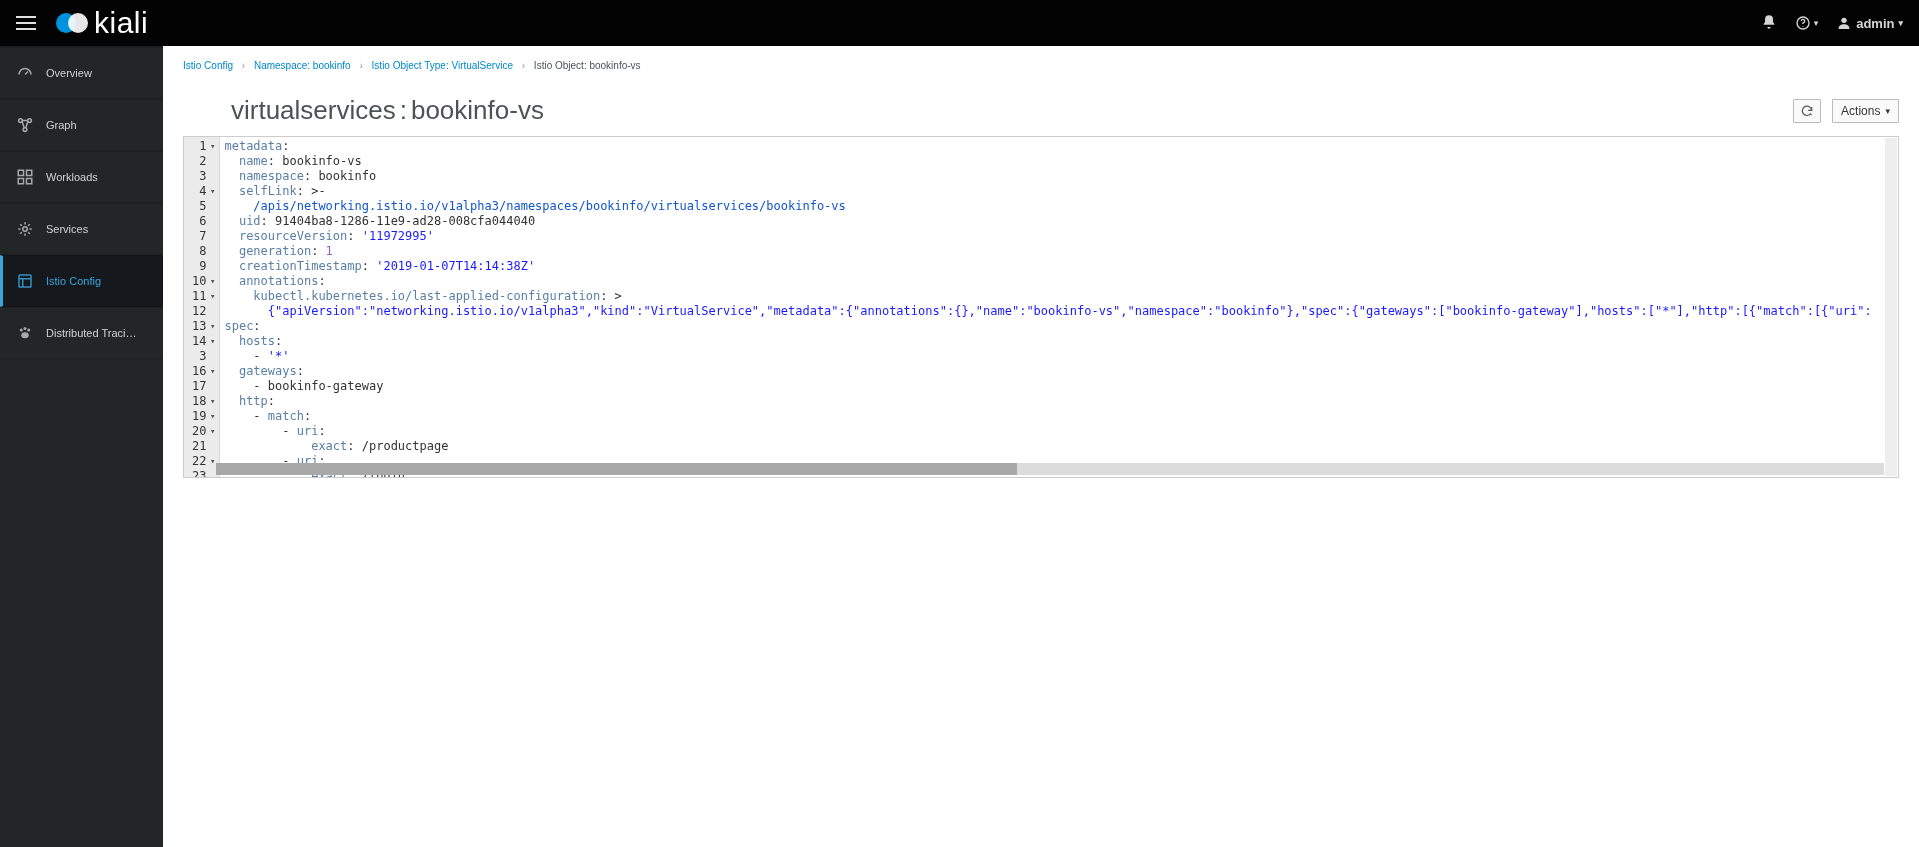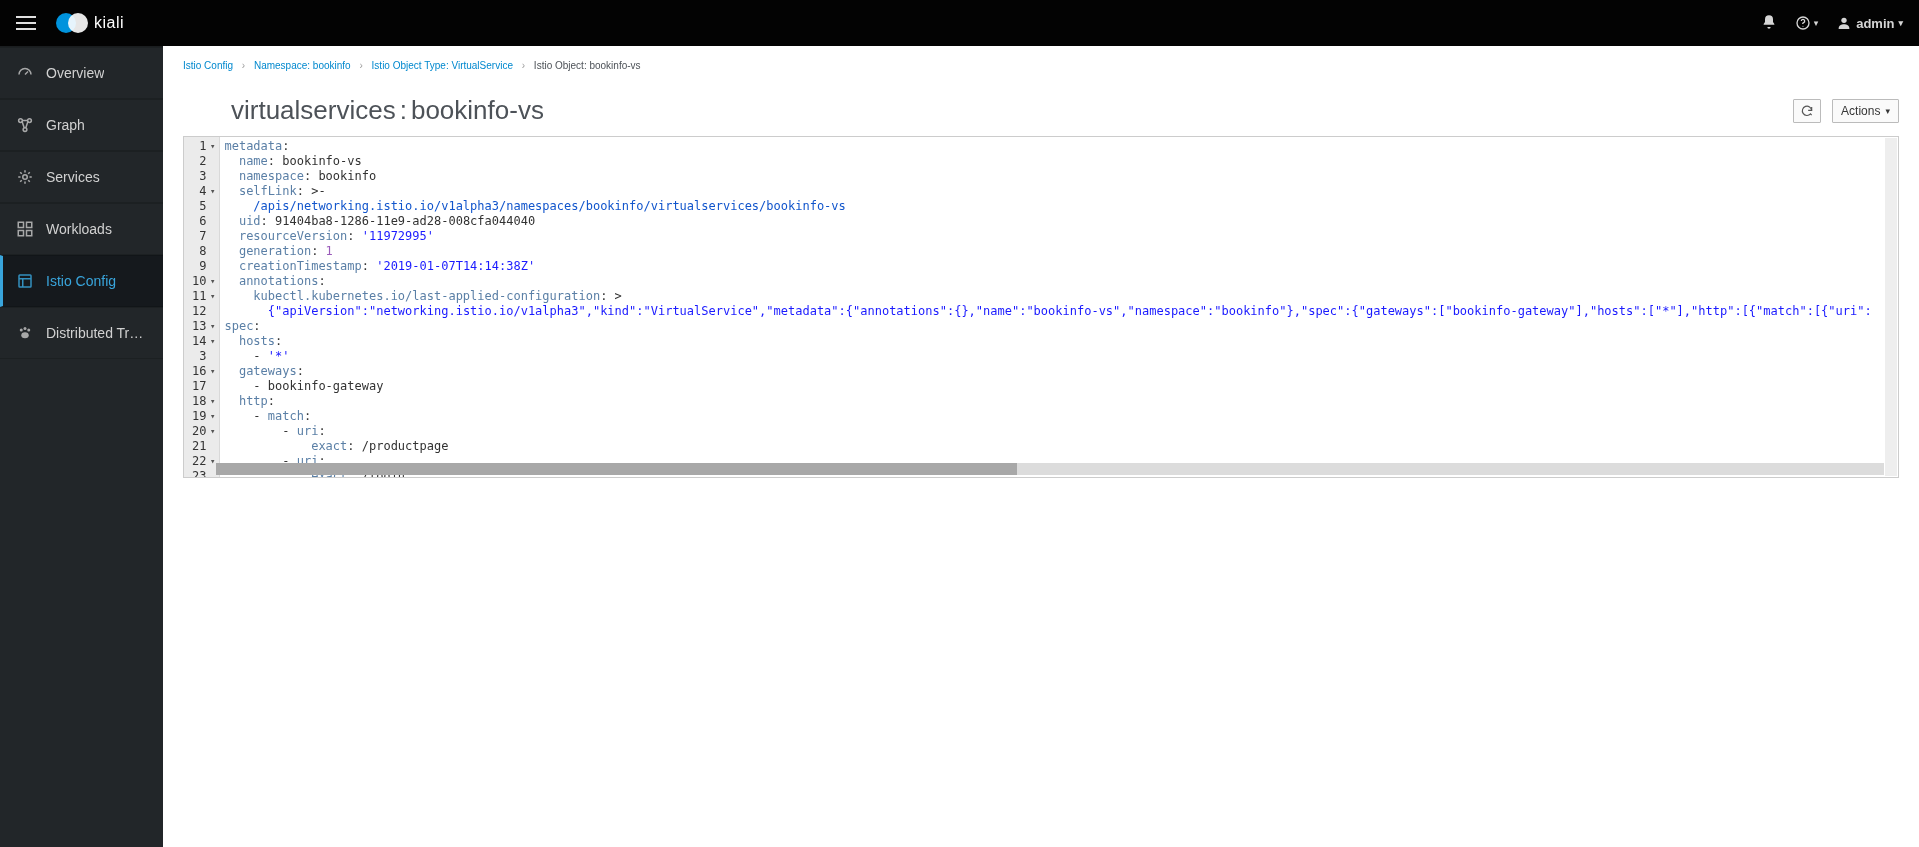--- a/index.html
+++ b/index.html
@@ -7,31 +7,31 @@
   body { display: flex; flex-direction: column; }
 
   
   .topbar { height: 46px; background: #030303; color: #fff; display: flex; align-items: center; padding: 0 16px; }
   .hamburger { width: 20px; height: 14px; display: flex; flex-direction: column; justify-content: space-between; cursor: pointer; margin-right: 20px; }
   .hamburger span { display:block; height:2px; background:#e0e0e0; }
   .logo { display:flex; align-items:center; gap:8px; }
   .logo-mark { width: 30px; height: 22px; position: relative; }
   .logo-mark .c1 { position:absolute; left:0; top:1px; width:20px; height:20px; border-radius:50%; background:#0093dd; }
   .logo-mark .c2 { position:absolute; left:12px; top:1px; width:20px; height:20px; border-radius:50%; background:#fff; opacity:0.9; }
-  .logo-text { font-size: 16px; font-weight: 400; color:#fff; letter-spacing:0.5px; }
+  .logo-text { font-size: 30px; font-weight: 400; color:#fff; letter-spacing:0.5px; }
   .spacer { flex: 1; }
   .topbar-icons { display:flex; align-items:center; gap:18px; color:#d5d5d5; font-size:13px; }
   .topbar-icons .icon { width:16px; height:16px; display:inline-block; }
   .user-chunk { display:flex; align-items:center; gap:4px;font-weight:bold; }
 
   
   .frame { flex:1; display:flex; min-height:0; }
 
   
-  .sidebar { width: 163px; background:#222629; color:#d1d1d1; display:flex; flex-direction:column; border-top:1px solid #1a1d1f; overflow:hidden; font-size:14px; }
+  .sidebar { width: 163px; background:#222629; color:#d1d1d1; display:flex; flex-direction:column; border-top:1px solid #1a1d1f; overflow:hidden; font-size:11px; }
   .sidebar .nav-item { display:flex; align-items:center; gap:12px; height:52px; padding:0 16px; cursor:pointer; border-top:1px solid rgba(0,0,0,0.15); border-bottom:1px solid rgba(0,0,0,0.15); }
   .sidebar .nav-item.active { background:#15191d; color:#39a5dc; border-left:3px solid #39a5dc; padding-left:13px; }
   .sidebar .nav-item.active .nav-icon { filter: none; }
   .nav-icon { width:18px; height:18px; flex:0 0 18px; display:flex; align-items:center; justify-content:center; opacity:0.85; }
   .nav-label { white-space:nowrap; overflow:hidden; text-overflow:ellipsis; }
 
   
   .main { flex:1; background:#fff; overflow:auto; }
   .breadcrumb { padding: 14px 20px 0 20px; font-size:10px; color:#3b3b3b; }
   .breadcrumb a { color:#0088ce; text-decoration:none; }
@@ -130,36 +130,36 @@
             <circle cx="18" cy="6" r="2.5"></circle>
             <circle cx="12" cy="18" r="2.5"></circle>
             <path d="M8 7l3 9M16 7l-3 9M8 6h8"></path>
           </svg>
         </span>
       <span class="nav-label">Graph</span>
     </div>
     <div class="nav-item">
       <span class="nav-icon">
           <svg viewBox="0 0 24 24" width="18" height="18" fill="none" stroke="#bfbfbf" stroke-width="2">
-            <circle cx="12" cy="12" r="3"></circle>
-            <path d="M12 3v3M12 18v3M3 12h3M18 12h3M5.6 5.6l2.1 2.1M16.3 16.3l2.1 2.1M18.4 5.6l-2.1 2.1M7.7 16.3l-2.1 2.1"></path>
-          </svg>
-        </span>
-      <span class="nav-label">Services</span>
-    </div>
-    <div class="nav-item">
-      <span class="nav-icon">
-          <svg viewBox="0 0 24 24" width="18" height="18" fill="none" stroke="#bfbfbf" stroke-width="2">
             <rect x="3" y="3" width="7" height="7"></rect>
             <rect x="14" y="3" width="7" height="7"></rect>
             <rect x="3" y="14" width="7" height="7"></rect>
             <rect x="14" y="14" width="7" height="7"></rect>
           </svg>
         </span>
       <span class="nav-label">Workloads</span>
+    </div>
+    <div class="nav-item">
+      <span class="nav-icon">
+          <svg viewBox="0 0 24 24" width="18" height="18" fill="none" stroke="#bfbfbf" stroke-width="2">
+            <circle cx="12" cy="12" r="3"></circle>
+            <path d="M12 3v3M12 18v3M3 12h3M18 12h3M5.6 5.6l2.1 2.1M16.3 16.3l2.1 2.1M18.4 5.6l-2.1 2.1M7.7 16.3l-2.1 2.1"></path>
+          </svg>
+        </span>
+      <span class="nav-label">Services</span>
     </div>
     <div class="nav-item active">
       <span class="nav-icon">
           <svg viewBox="0 0 24 24" width="18" height="18" fill="none" stroke="#39a5dc" stroke-width="2">
             <rect x="4" y="4" width="16" height="16" rx="1"></rect>
             <path d="M4 9h16M9 9v11"></path>
           </svg>
         </span>
       <span class="nav-label">Istio Config</span>
     </div>

